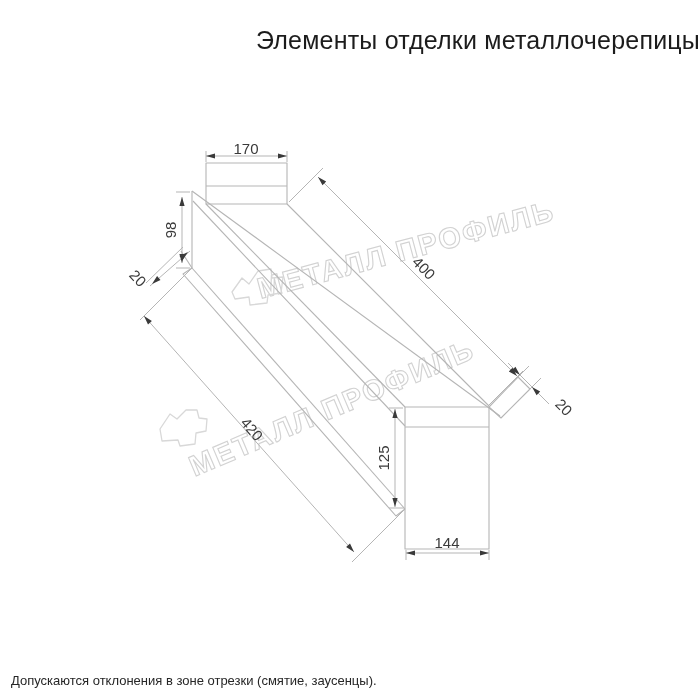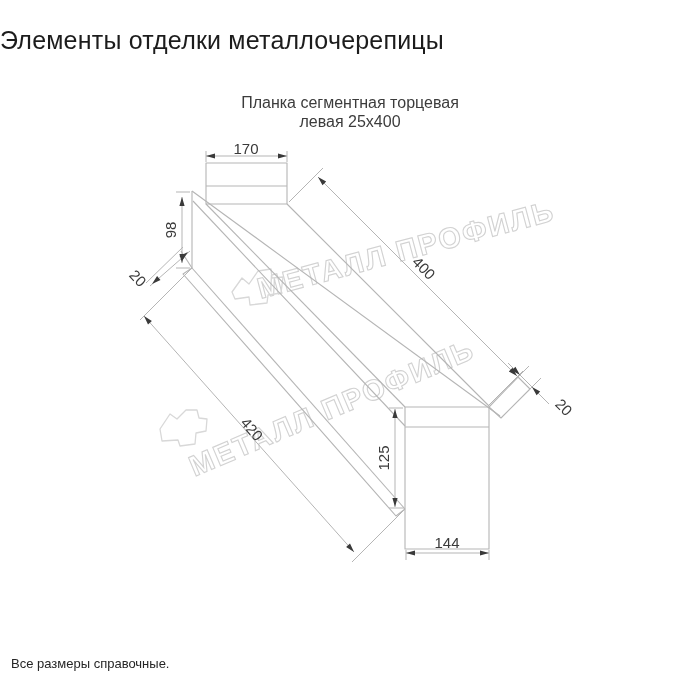--- a/index.html
+++ b/index.html
@@ -1,42 +1,38 @@
 <!DOCTYPE html>
 <html><head>
 <meta charset="utf-8">
 <style>
   html,body{margin:0;padding:0;background:#fff;}
   .page{position:relative;width:700px;height:700px;background:#ffffff;overflow:hidden;
         font-family:"Liberation Sans", sans-serif;}
-  .title{position:absolute;left:0;top:26px;width:100%;text-align:left;
+  .title{position:absolute;left:0;top:26px;width:100%;text-align:right;
          font-size:25px;color:#1c1c1c;letter-spacing:.2px;}
   .subtitle{position:absolute;left:0;top:93px;width:100%;text-align:center;
             font-size:16px;line-height:19px;color:#3c3c3c;}
   .drawing-svg{position:absolute;left:0;top:0;}
   .dim-label{position:absolute;font-size:15px;color:#3a3a3a;white-space:nowrap;
              transform:translate(-50%,-50%) rotate(var(--r,0deg));}
   .watermark{position:absolute;font-size:29px;font-weight:700;letter-spacing:2px;
              color:transparent;-webkit-text-stroke:1.1px #d2d2d2;white-space:nowrap;
              transform:translate(-50%,-50%) rotate(var(--r,0deg));}
   .footer{position:absolute;left:11px;font-size:13px;color:#262626;white-space:nowrap;}
   .footer.l1{top:656px;}
   .footer.l2{top:673px;}
 </style>
 </head>
 <body>
 
 <div class="page">
 
   <div class="title">Элементы отделки металлочерепицы</div>
 
-  <div class="subtitle">
-    <div>Планка сегментная торцевая</div>
-    <div>левая 25х400</div>
-  </div>
 
   <div class="watermark" style="left:406px;top:250px;--r:-15deg">МЕТАЛЛ ПРОФИЛЬ</div>
   <div class="watermark" style="left:332px;top:408px;--r:-23deg">МЕТАЛЛ ПРОФИЛЬ</div>
 
   <svg class="drawing-svg" width="700" height="700" viewBox="0 0 700 700">
 
     <g fill="none" stroke="#d8d8d8" stroke-width="1.3" stroke-linejoin="round">
       <path d="M232,292 L242,278 L249,284 L258,271 L271,269 L272,278 L283,277 L281,293 L268,295 L267,303 L250,305 L249,297 L235,299 Z"></path>
     </g>
     <g fill="none" stroke="#d8d8d8" stroke-width="1.3" stroke-linejoin="round">
@@ -104,15 +100,15 @@
 
   <div class="dim-label" style="left:246px;top:148px;--r:0deg">170</div>
   <div class="dim-label" style="left:170px;top:230px;--r:-90deg">98</div>
   <div class="dim-label" style="left:138px;top:278px;--r:47deg">20</div>
   <div class="dim-label" style="left:424px;top:268px;--r:45deg">400</div>
   <div class="dim-label" style="left:252px;top:429px;--r:49deg">420</div>
   <div class="dim-label" style="left:564px;top:407px;--r:45deg">20</div>
   <div class="dim-label" style="left:383px;top:458px;--r:-90deg">125</div>
   <div class="dim-label" style="left:447px;top:542px;--r:0deg">144</div>
 
-  <div class="footer l1">Все размеры справочные.</div>
+  <div class="footer l2">Допускаются отклонения в зоне отрезки (смятие, заусенцы).</div>
 
 </div>
 
 </body></html>

